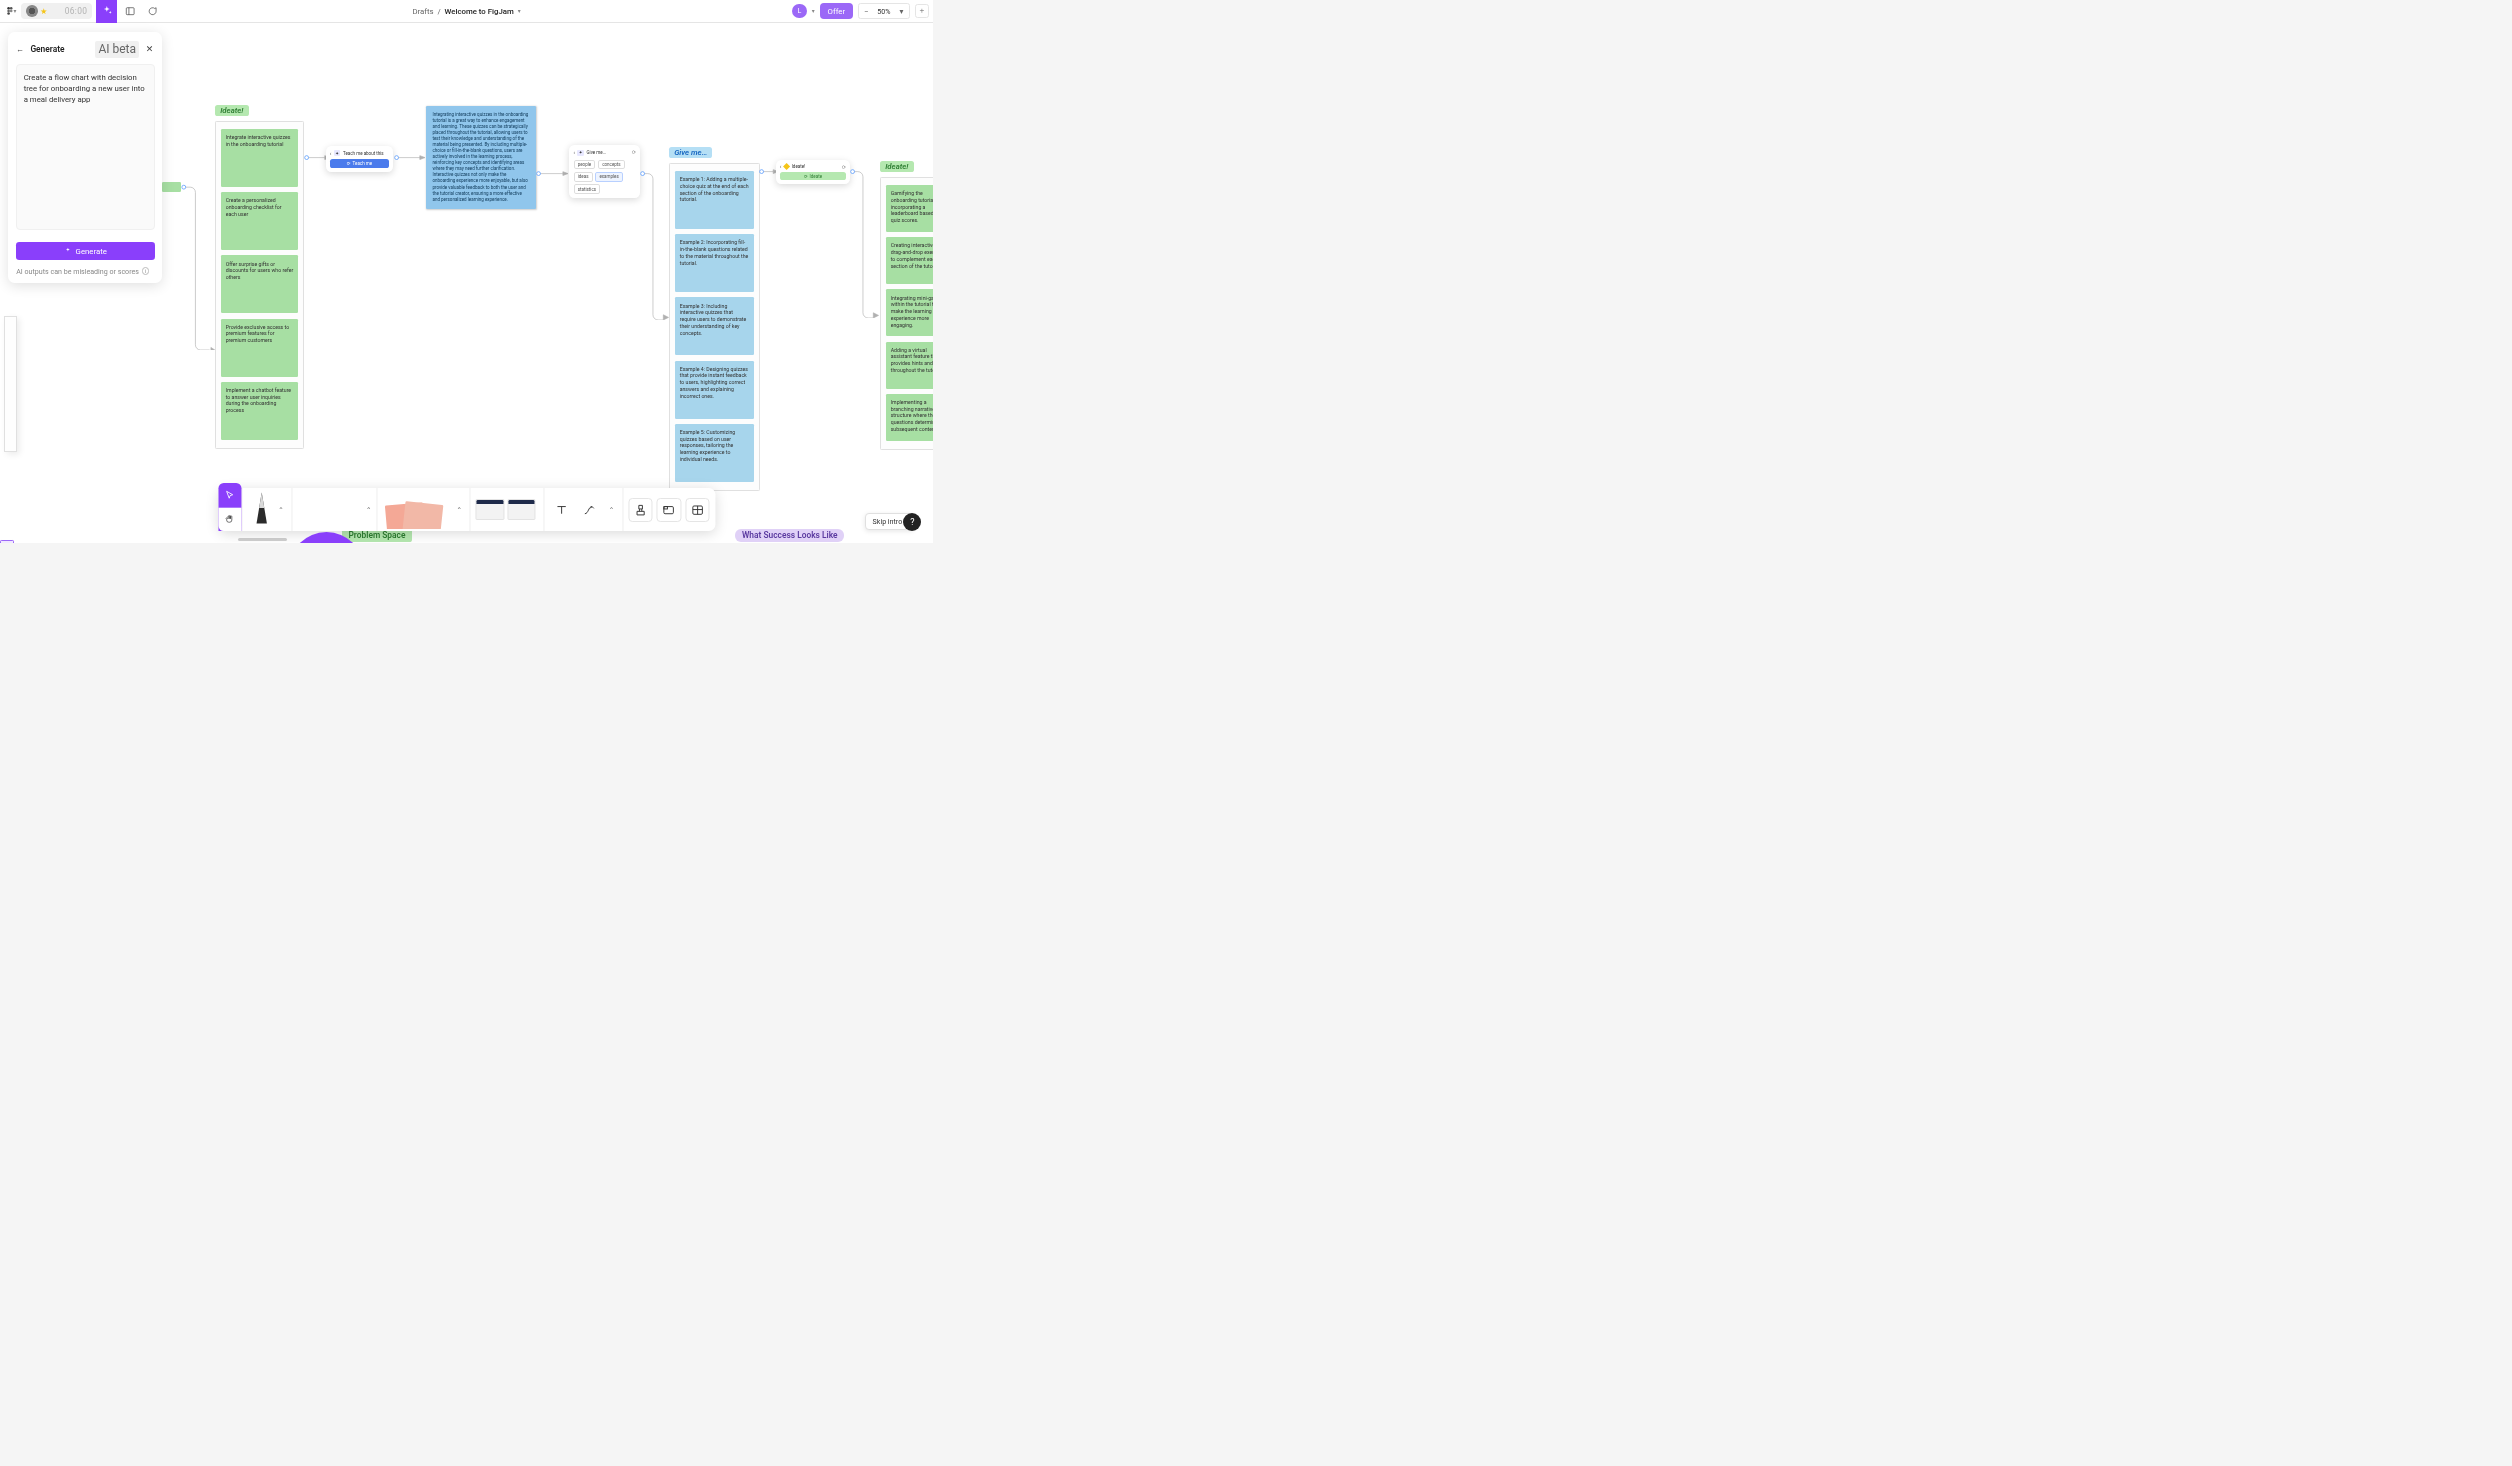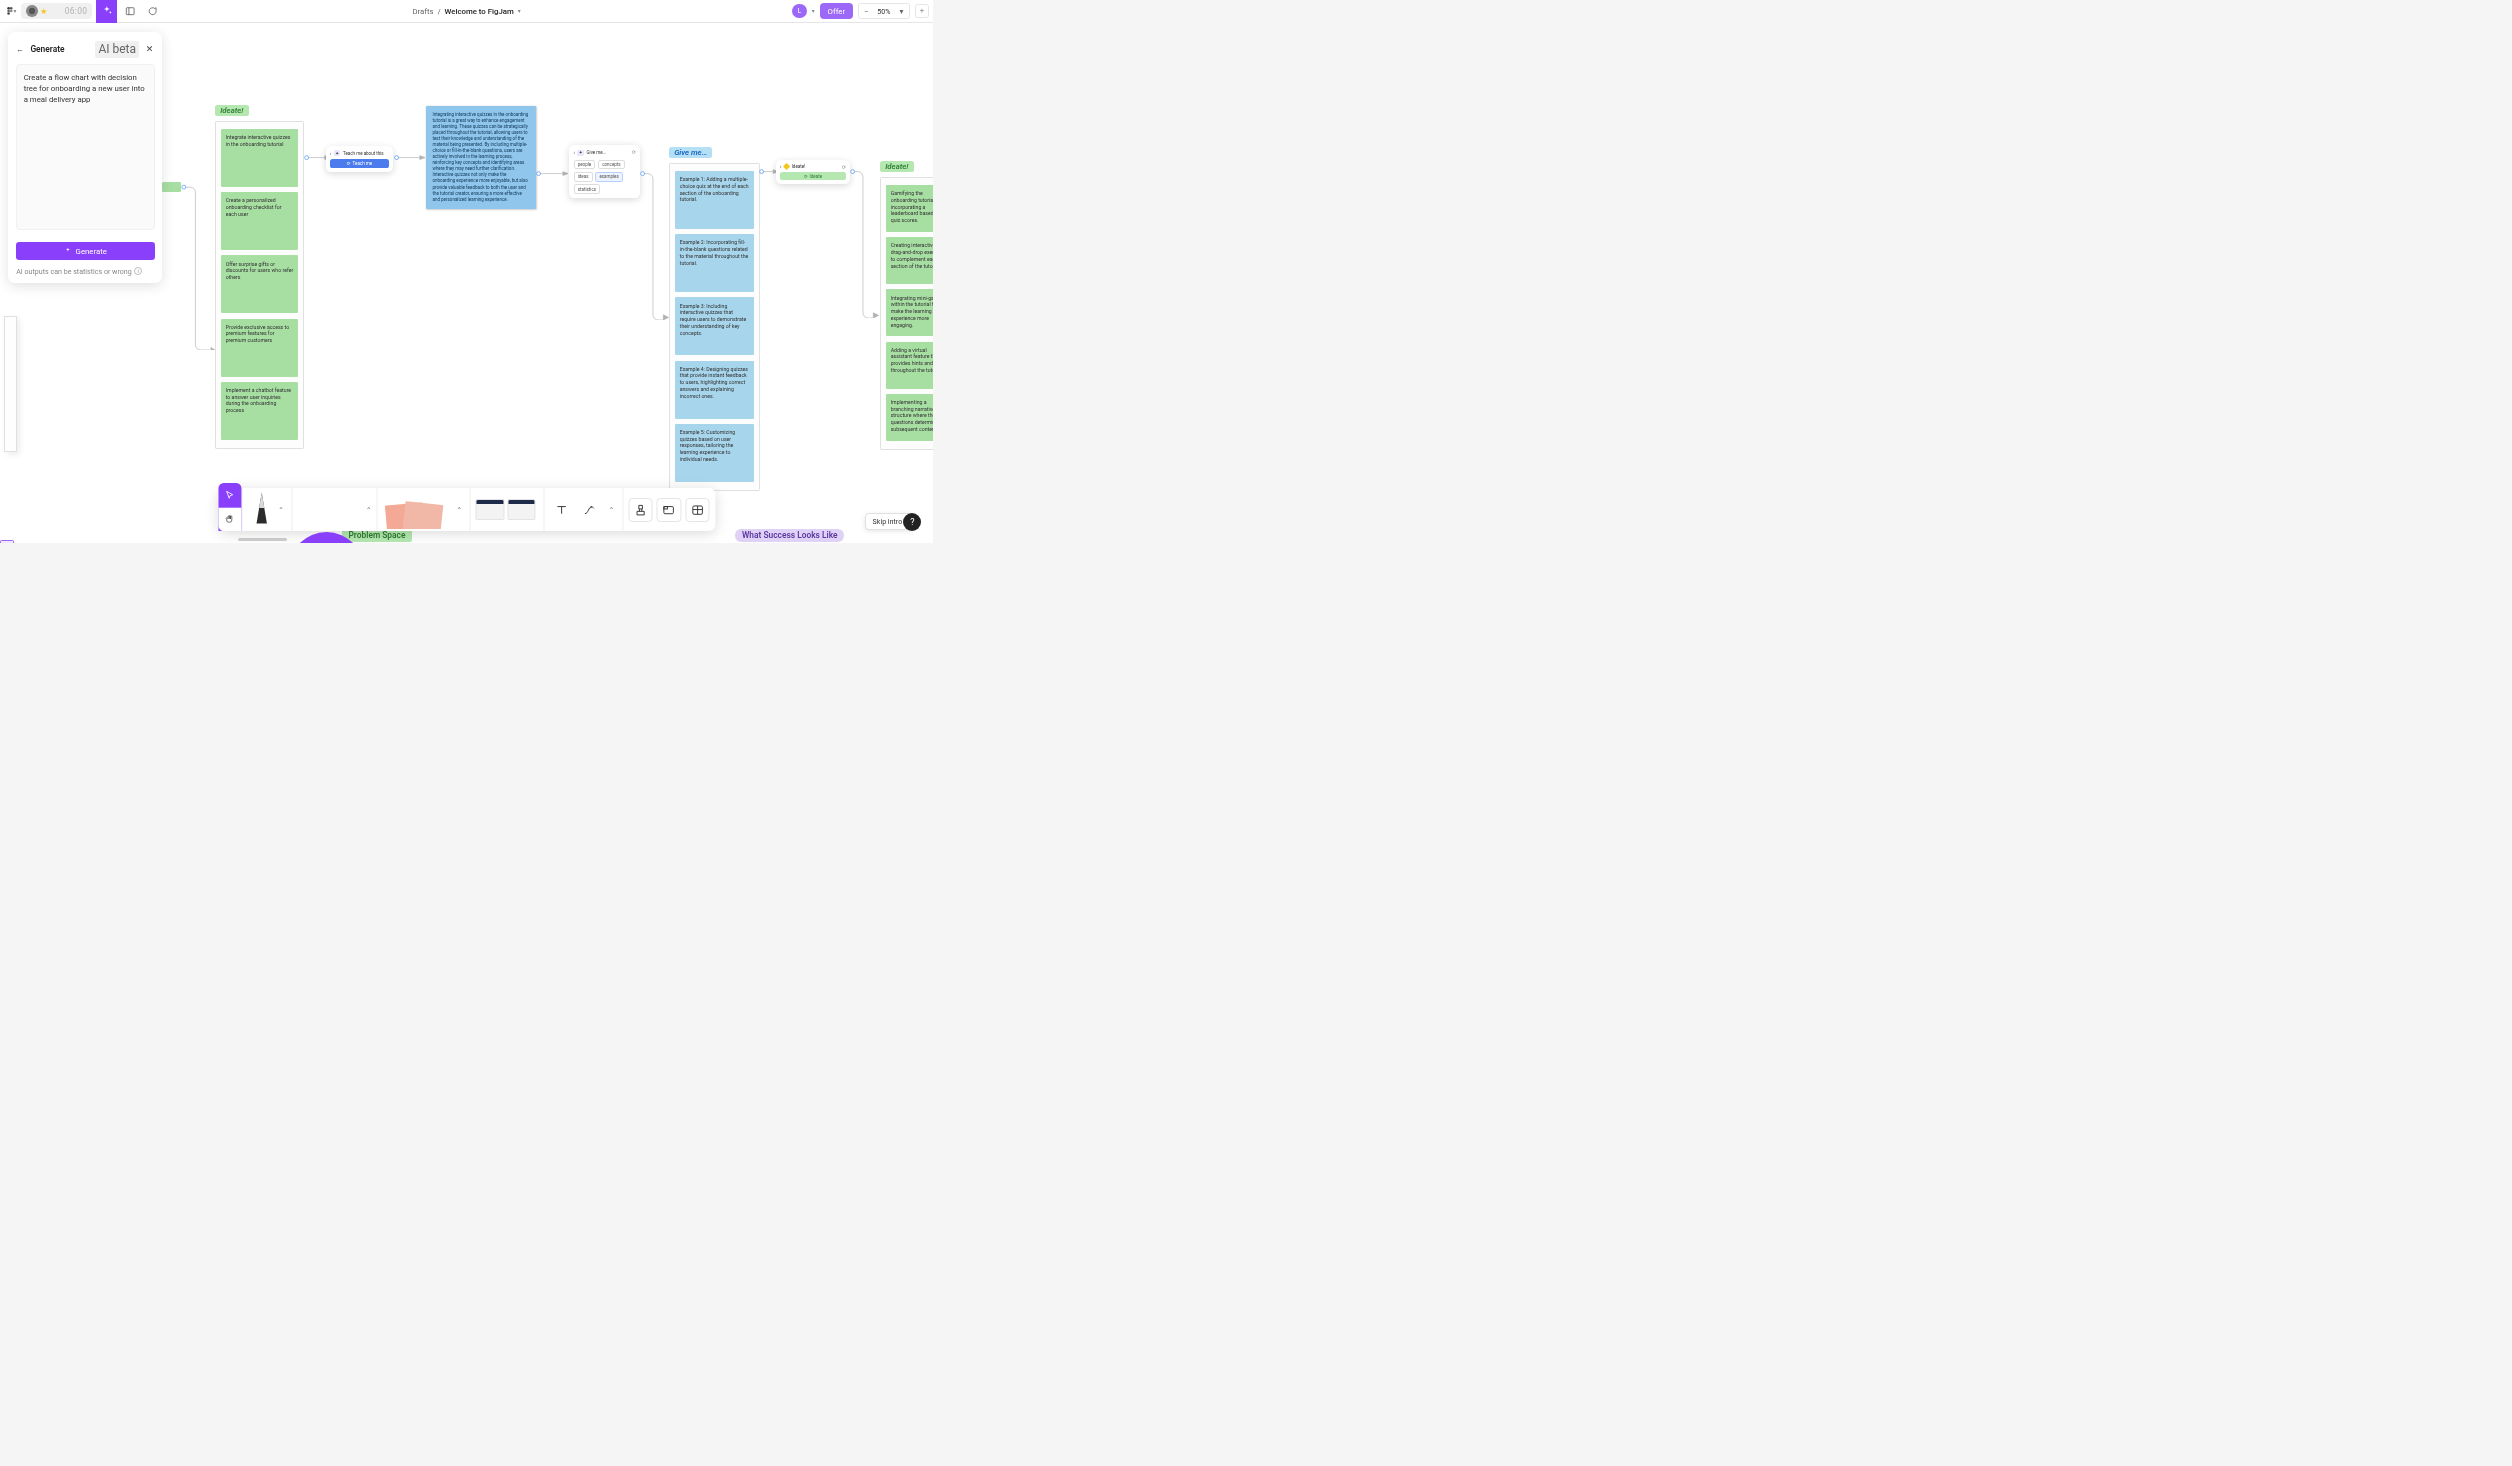--- a/index.html
+++ b/index.html
@@ -306,21 +306,21 @@
     <span class="close-x">✕</span>
   </div>
   <textarea class="gen-input" style="">Create a flow chart with decision tree for onboarding a new user into a meal delivery app</textarea>
   <button class="gen-btn">
     <svg viewBox="0 0 24 24">
         <path d="M12 2l1.5 4.5L18 8l-4.5 1.5L12 14l-1.5-4.5L6 8l4.5-1.5L12 2z"></path>
       </svg>
     <span>Generate</span>
   </button>
   <div class="gen-warn">
-    <span>AI outputs can be statistics or wrong</span>
+    <span>AI outputs can be misleading or scores</span>
     <span class="info">i</span>
   </div>
 </div>
 
 <div class="bottombar">
   <div class="bb-seg" style="padding:0;">
     <div class="cursor-grp">
       <div class="top">
           <svg viewBox="0 0 24 24" fill="none" stroke="#fff" stroke-width="2">
             <path d="M5 3l14 8-6 2-2 6-6-16z"></path>

